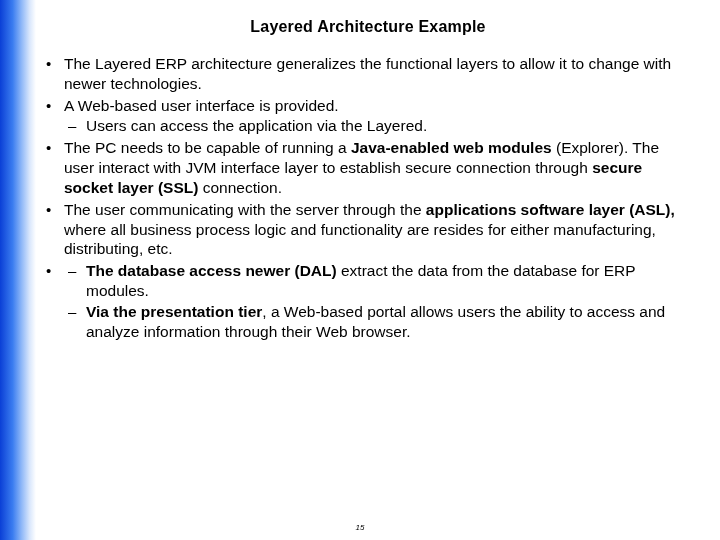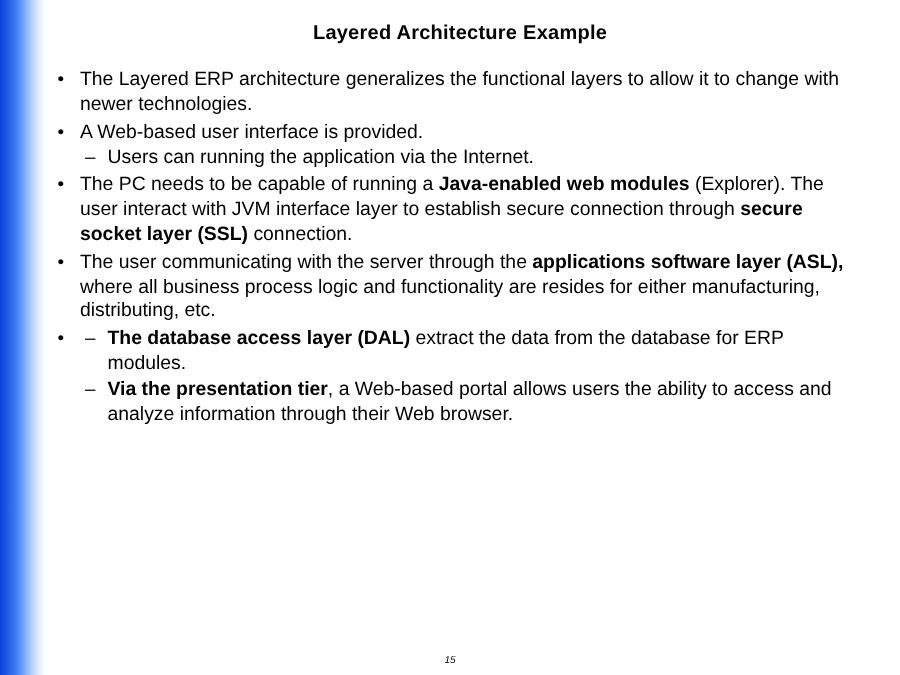--- a/index.html
+++ b/index.html
@@ -89,37 +89,37 @@
   <ul class="top">
 
     <li>
       <span>The Layered ERP architecture generalizes the functional layers to allow it to change with newer technologies.</span>
     </li>
 
     <li>
       <span>A Web-based user interface is provided.</span>
       <ul class="sub">
         <li>
-          <span>Users can running the application via the Internet.</span>
+          <span>Users can access the application via the Layered.</span>
         </li>
       </ul>
     </li>
 
     <li>
       <span>The PC needs to be capable of running a </span><span class="b">Java-enabled web modules</span><span> (Explorer). The user interact with JVM interface layer to establish secure connection through </span><span class="b">secure socket layer (SSL)</span><span> connection.</span>
     </li>
 
     <li>
       <span>The user communicating with the server through the </span><span class="b">applications software layer (ASL),</span><span> where all business process  logic and functionality are resides for either manufacturing, distributing, etc.</span>
     </li>
 
     <li>
       <ul class="sub">
         <li>
-          <span class="b">The database access layer (DAL)</span><span> extract the data from the database for ERP modules.</span>
+          <span class="b">The database access newer (DAL)</span><span> extract the data from the database for ERP modules.</span>
         </li>
         <li>
           <span class="b">Via the presentation tier</span><span>, a Web-based portal allows users the ability to access and analyze information through their Web browser.</span>
         </li>
       </ul>
     </li>
 
   </ul>
 
 </div>

